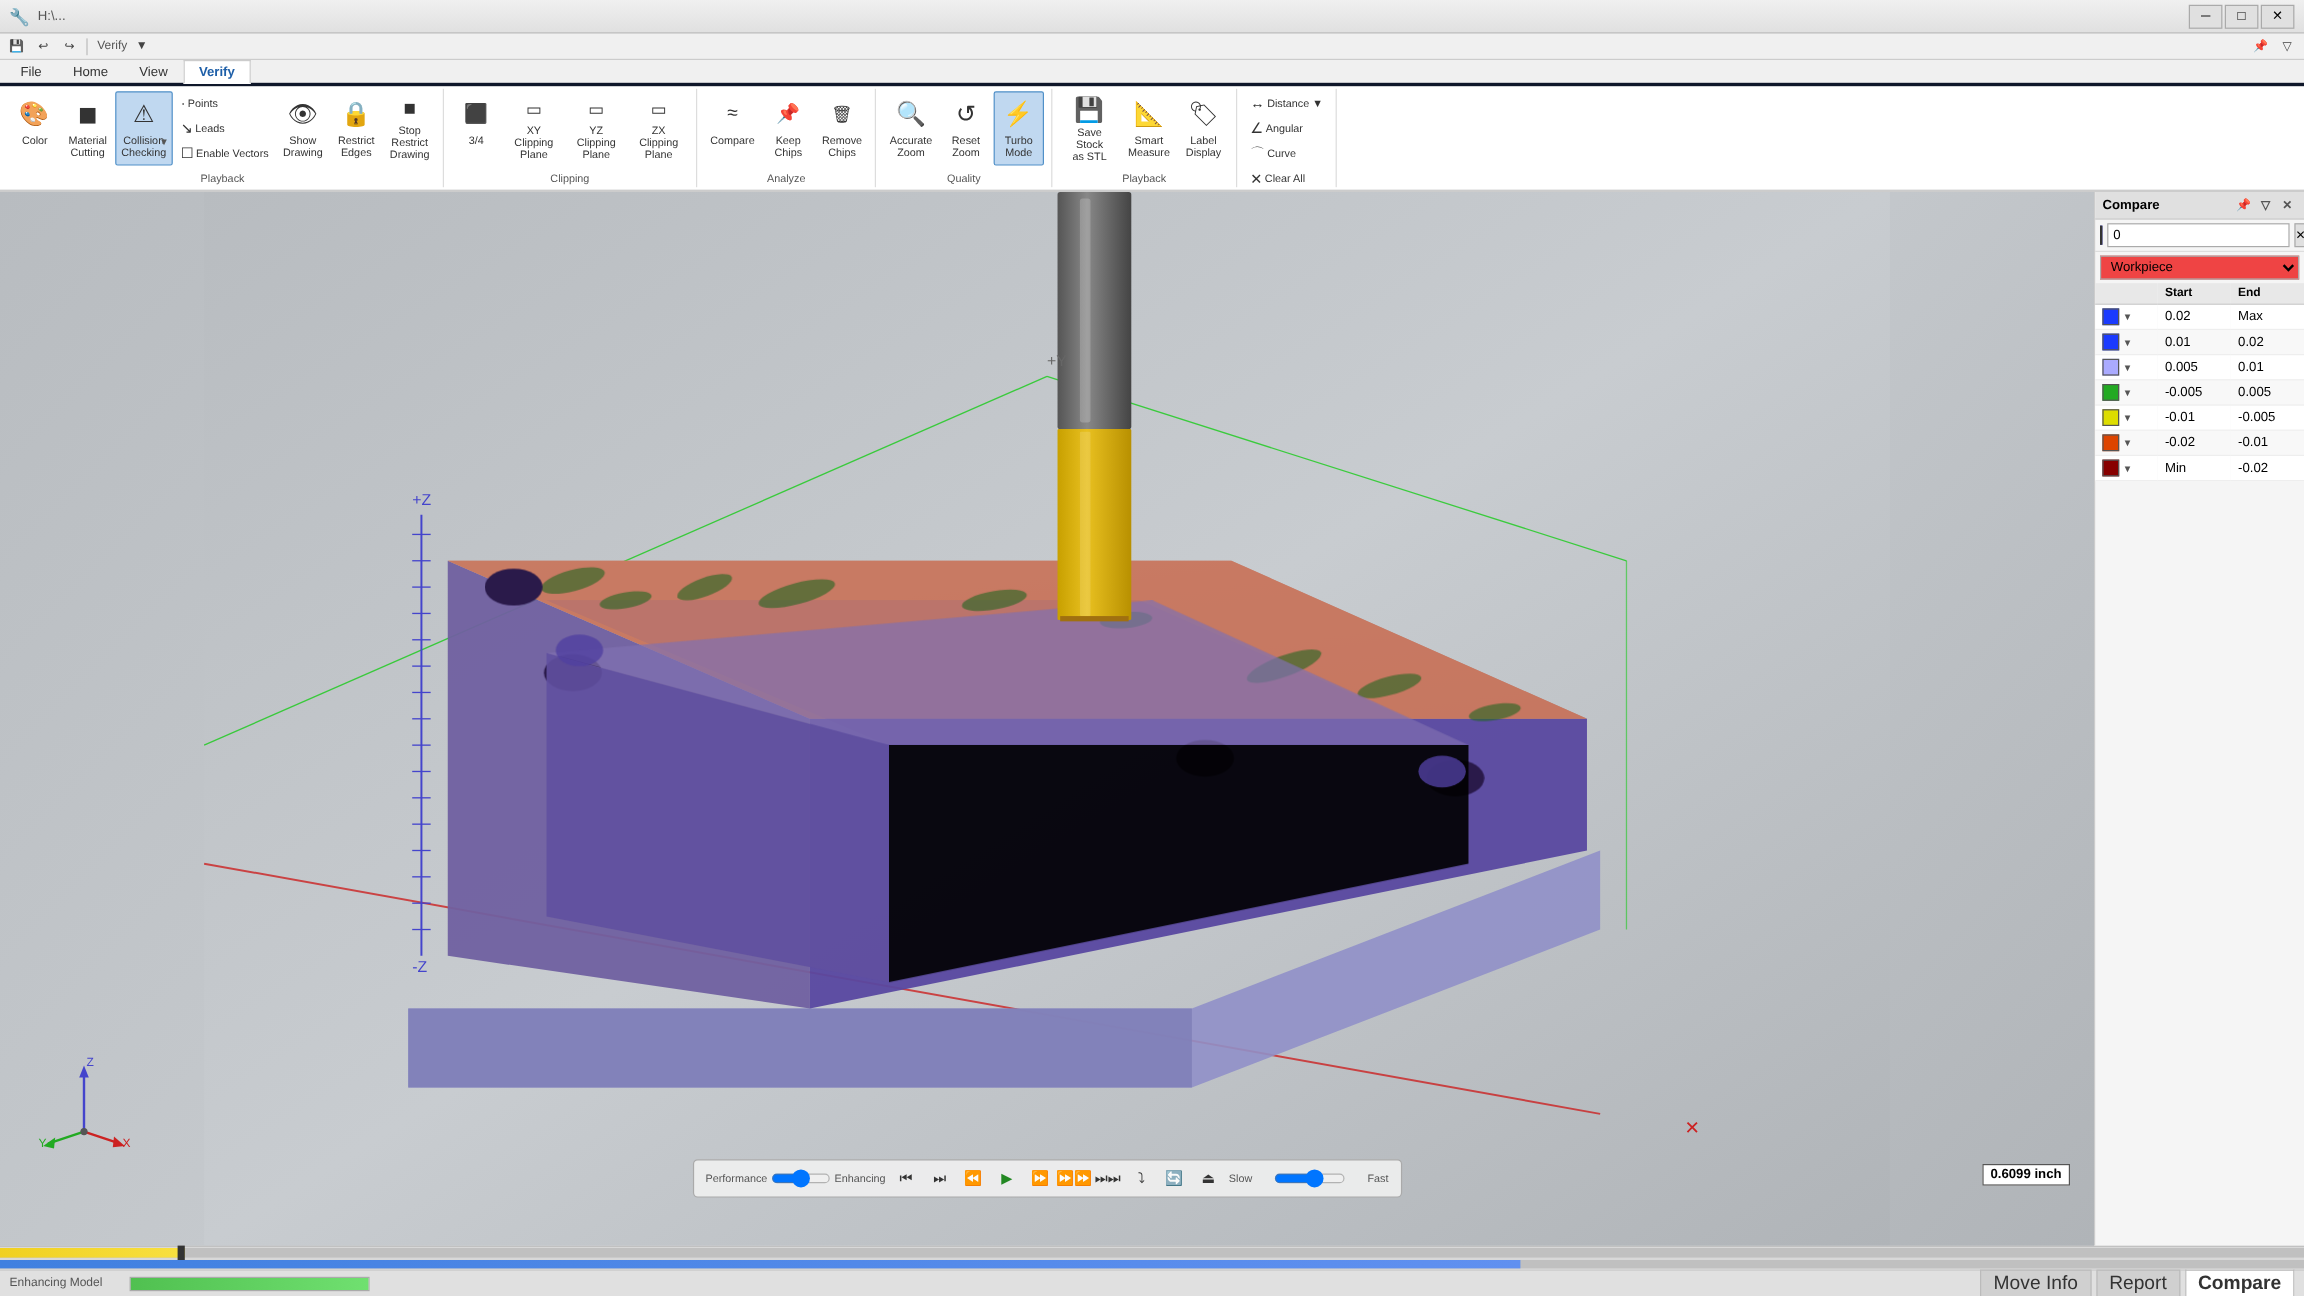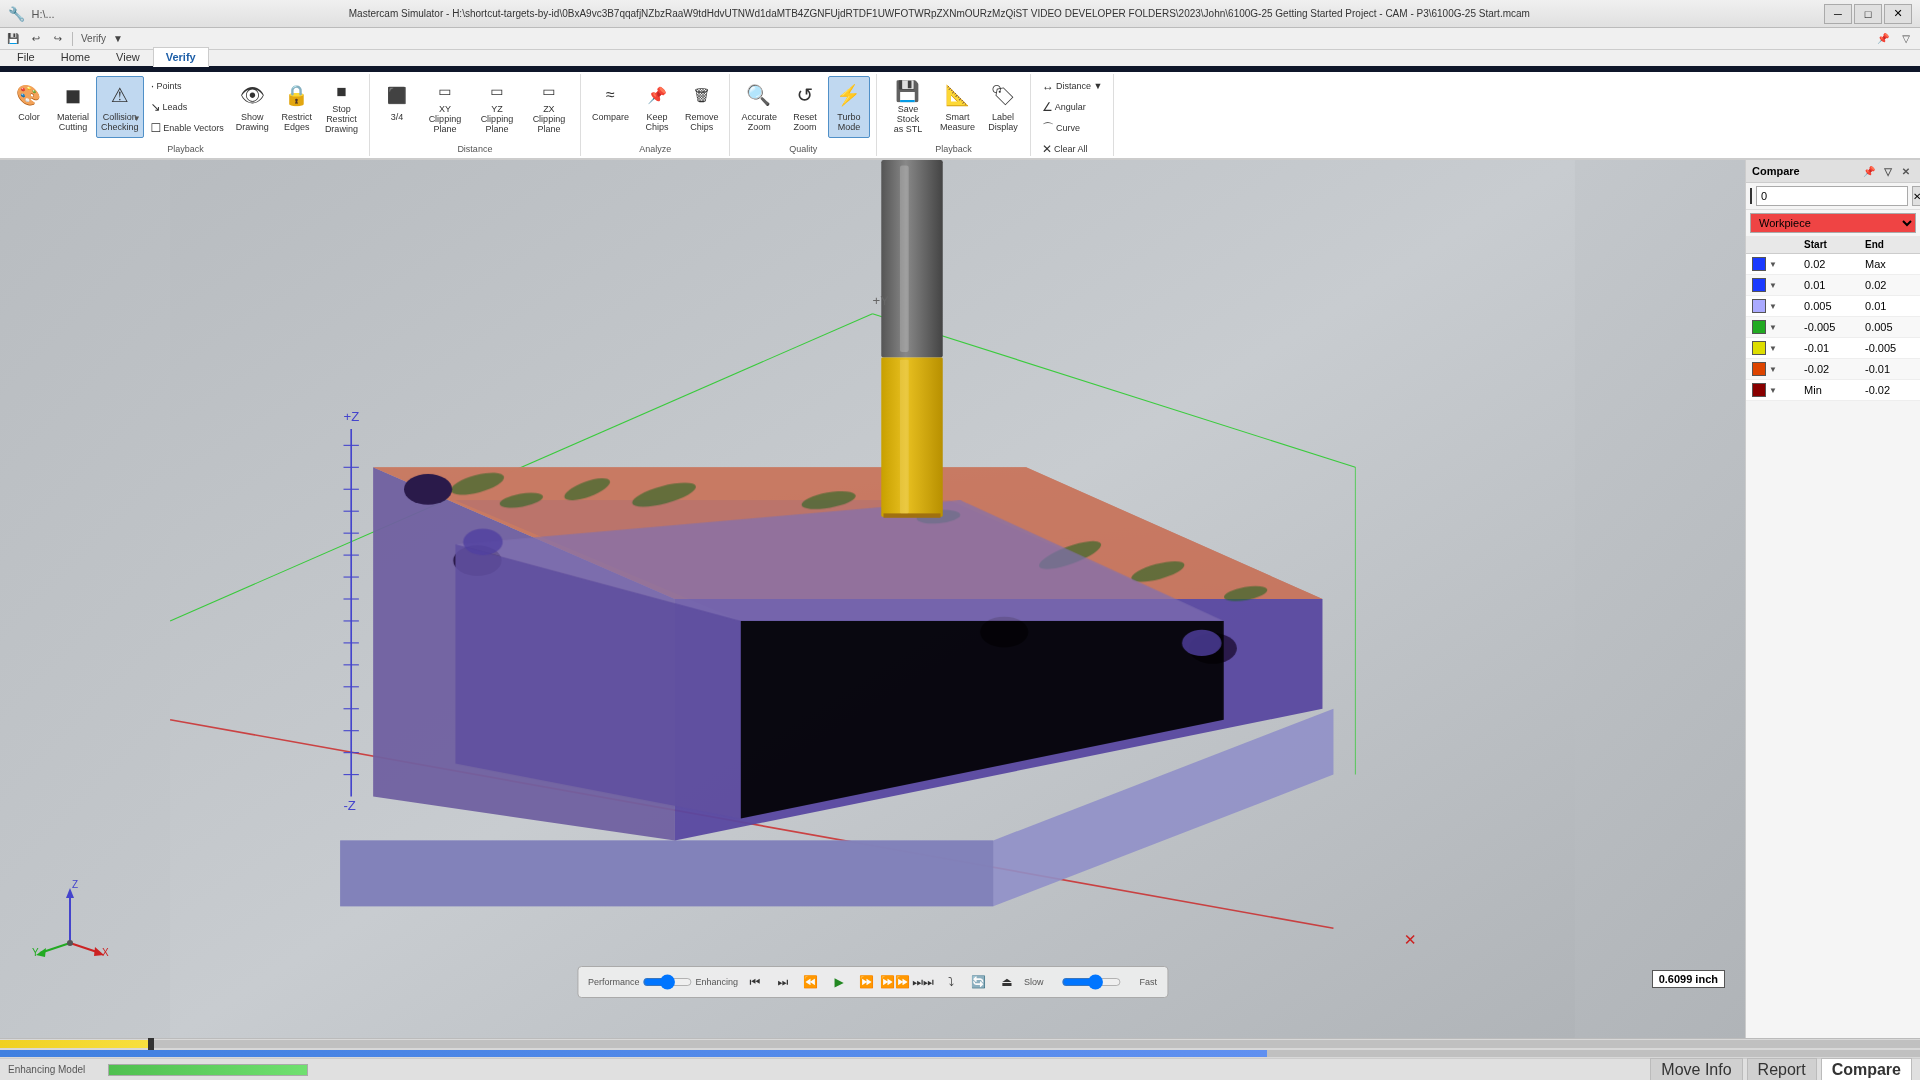--- a/index.html
+++ b/index.html
@@ -33,21 +33,21 @@
     #quickaccess .qa-sep { width: 1px; height: 14px; background: #bbb; margin: 0 2px; }
     #quickaccess .qa-label { font-size: 10px; color: #555; padding-left: 4px; }
 
     
     #ribbon-tabs {
       height: 22px;
       background: #f0f0f0;
       display: flex;
       align-items: flex-end;
       padding-left: 4px;
-      border-bottom: 6px solid #0f172a;
+      border-bottom: 3px solid #0f172a;
     }
     .ribbon-tab {
       padding: 3px 12px;
       font-size: 11px;
       cursor: pointer;
       background: transparent;
       border: 1px solid transparent;
       border-bottom: none;
       color: #333;
       height: 20px;
@@ -318,21 +318,20 @@
     .perf-slider { width: 50px; }
   </style>
 </head>
 <body>
 
 <div id="titlebar">
   <div style="display:flex;align-items:center;gap:6px;">
     <span style="font-size:14px;">🔧</span>
     <span style="font-size:11px;color:#555;">H:\...</span>
   </div>
-  <span class="title" style="font-size:10px;overflow:hidden;white-space:nowrap;text-overflow:ellipsis;max-width:1400px;">Mastercam Simulator - H:\shortcut-targets-by-id\0BxA9vc3B7qqafjNZbzRaaW9tdHdvUTNWd1daMTB4ZGNFUjdRTDF1UWFOTWRpZXNmOURzMzQiST VIDEO DEVELOPER FOLDERS\2023\John\6100G-25 Getting Started Project - CAM - P3\6100G-25 Start.mcam</span>
   <div class="win-controls">
     <div class="win-btn">─</div>
     <div class="win-btn">□</div>
     <div class="win-btn close">✕</div>
   </div>
 </div>
 
 <div id="quickaccess">
   <div class="qa-btn">💾</div>
   <div class="qa-btn">↩</div>
@@ -412,21 +411,21 @@
       </div>
       <div class="ribbon-btn">
         <div class="icon" style="font-size:14px;">▭</div>
         <div class="label">YZ Clipping<br>Plane</div>
       </div>
       <div class="ribbon-btn">
         <div class="icon" style="font-size:14px;">▭</div>
         <div class="label">ZX Clipping<br>Plane</div>
       </div>
     </div>
-    <div class="ribbon-group-label">Distance</div>
+    <div class="ribbon-group-label">Clipping</div>
   </div>
 
   <div class="ribbon-group">
     <div class="ribbon-buttons">
       <div class="ribbon-btn">
         <div class="icon" style="font-size:16px;">≈</div>
         <div class="label">Compare</div>
       </div>
       <div class="ribbon-btn">
         <div class="icon" style="font-size:16px;">📌</div>

